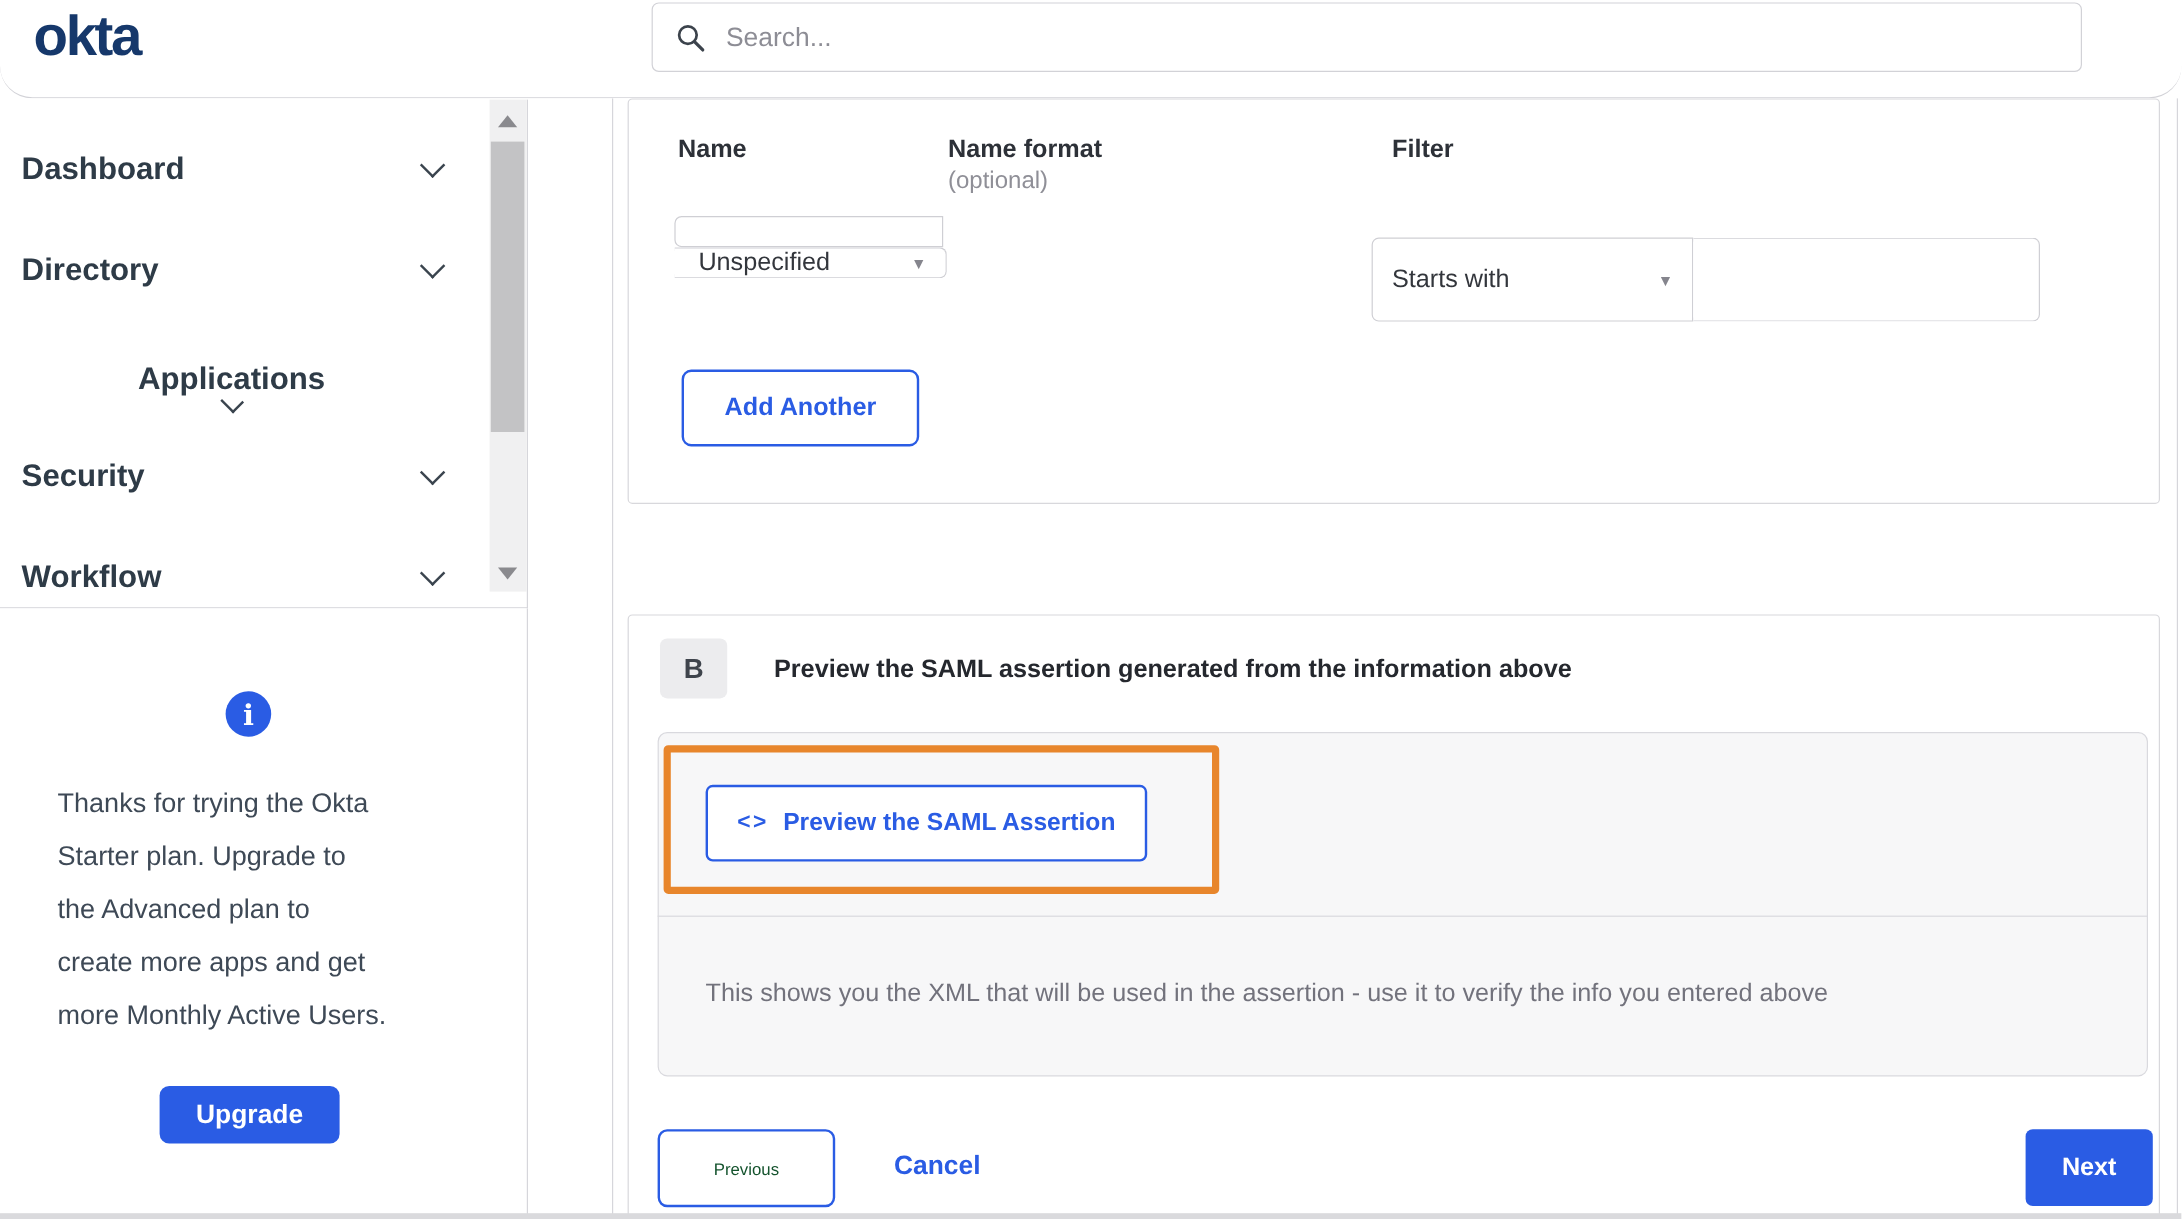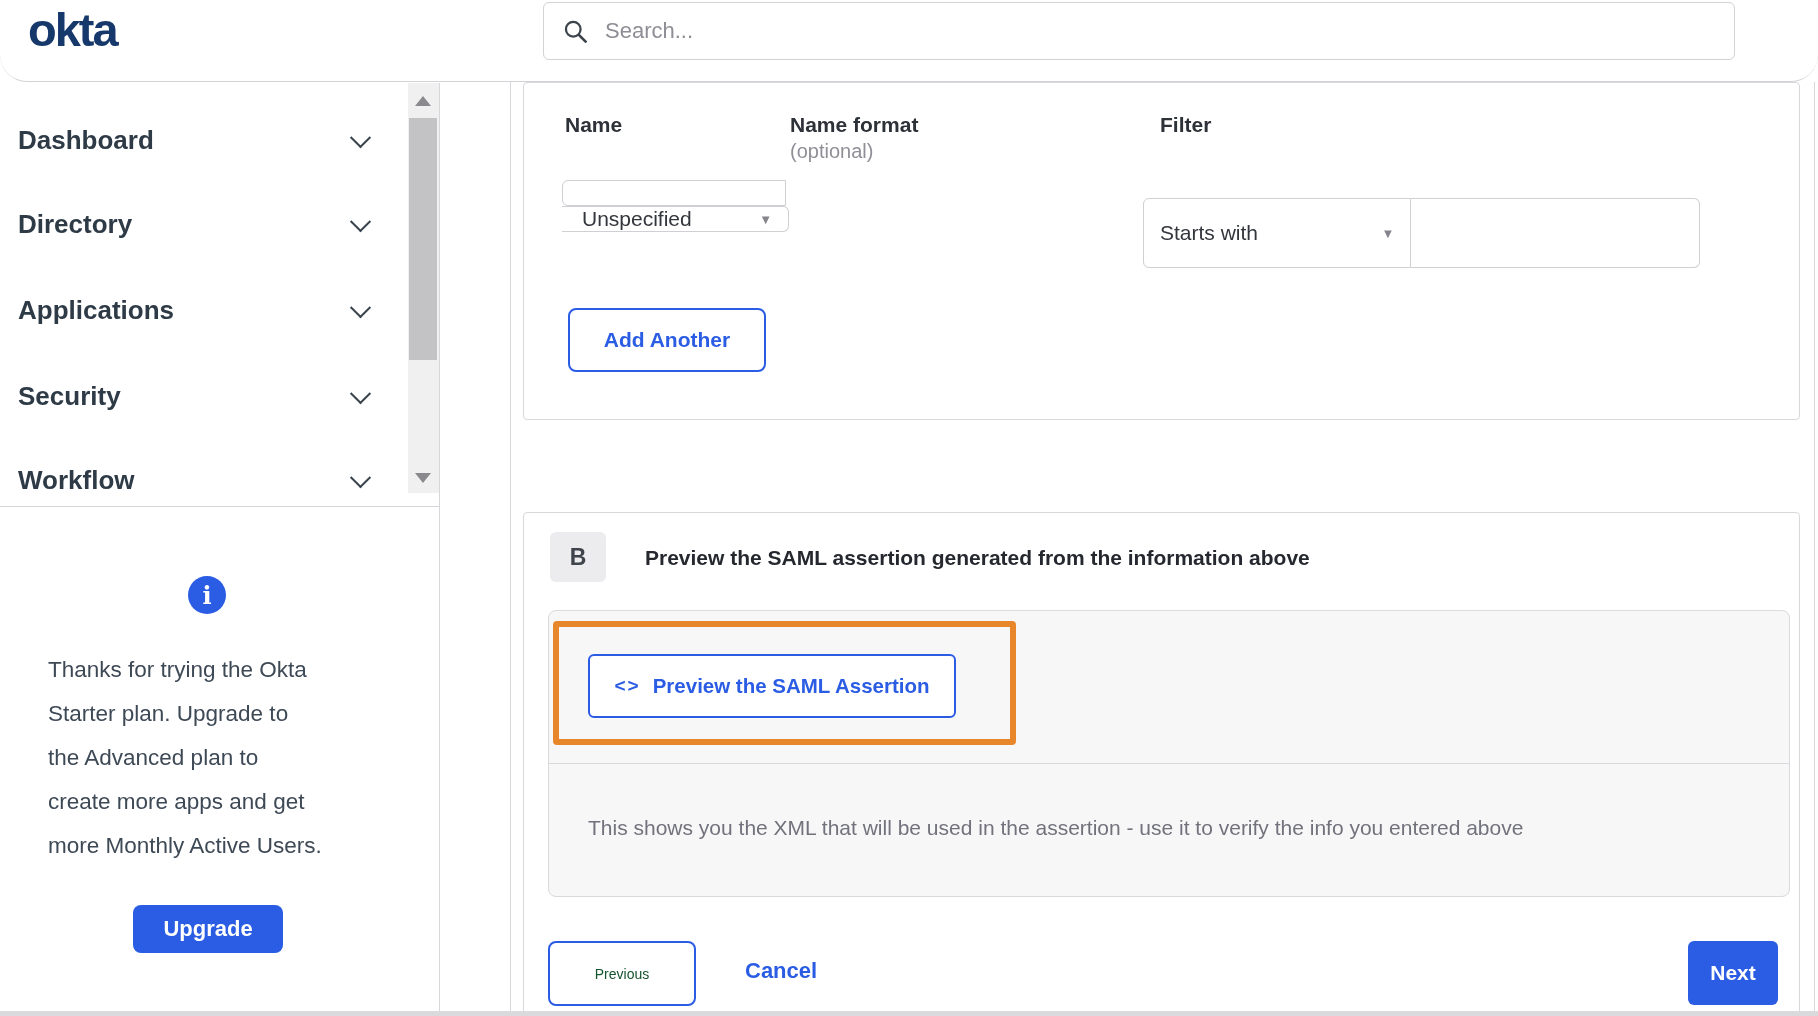--- a/index.html
+++ b/index.html
@@ -70,21 +70,21 @@
     display:flex;align-items:center;justify-content:center;gap:12px;cursor:pointer;font-family:inherit;}
   .preview-icon{font-size:19px;font-weight:700;color:#2a5ce4;letter-spacing:2px;}
   .preview-label{font-size:20.5px;font-weight:700;color:#2a5ce4;}
   .orange-rect{left:553px;top:621px;width:463px;height:124px;border:6px solid #e8862c;border-radius:4px;background:transparent;z-index:5;}
   .gray-desc{left:588px;top:816px;width:1190px;font-size:21px;color:#72727c;}
 
   
   .prev-btn{left:548px;top:941px;width:148px;height:65px;background:#fff;border:2px solid #2a5ce4;border-radius:8px;
     color:#14532d;font-size:14px;font-weight:400;font-family:inherit;cursor:pointer;}
   .cancel-link{left:745px;top:958px;font-size:22px;font-weight:700;color:#2a5ce4;cursor:pointer;}
-  .next-btn{left:1688px;top:941px;width:90px;height:64px;background:#2a5ce4;border:none;border-radius:6px;
+  .next-btn{left:1688px;top:941px;width:106px;height:64px;background:#2a5ce4;border:none;border-radius:6px;
     color:#fff;font-size:21px;font-weight:700;font-family:inherit;cursor:pointer;}
 
   .bottom-strip{left:0;top:1011px;width:1818px;height:5px;background:#dadadd;}
 </style>
 </head>
 <body>
 
 <div class="abs header">
   <div class="abs logo">okta</div>
   <div class="abs searchbox">
@@ -98,21 +98,21 @@
 
 <div class="abs nav">
   <div class="abs nav-item" style="top:35px;">
     <span class="nav-label">Dashboard</span>
     <span class="chev"></span>
   </div>
   <div class="abs nav-item" style="top:119px;">
     <span class="nav-label">Directory</span>
     <span class="chev"></span>
   </div>
-  <div class="abs nav-item" style="top:205px;">
+  <div class="abs nav-item" style="top:217px;flex-direction:column;">
     <span class="nav-label">Applications</span>
     <span class="chev"></span>
   </div>
   <div class="abs nav-item" style="top:291px;">
     <span class="nav-label">Security</span>
     <span class="chev"></span>
   </div>
   <div class="abs nav-item" style="top:375px;">
     <span class="nav-label">Workflow</span>
     <span class="chev"></span>

